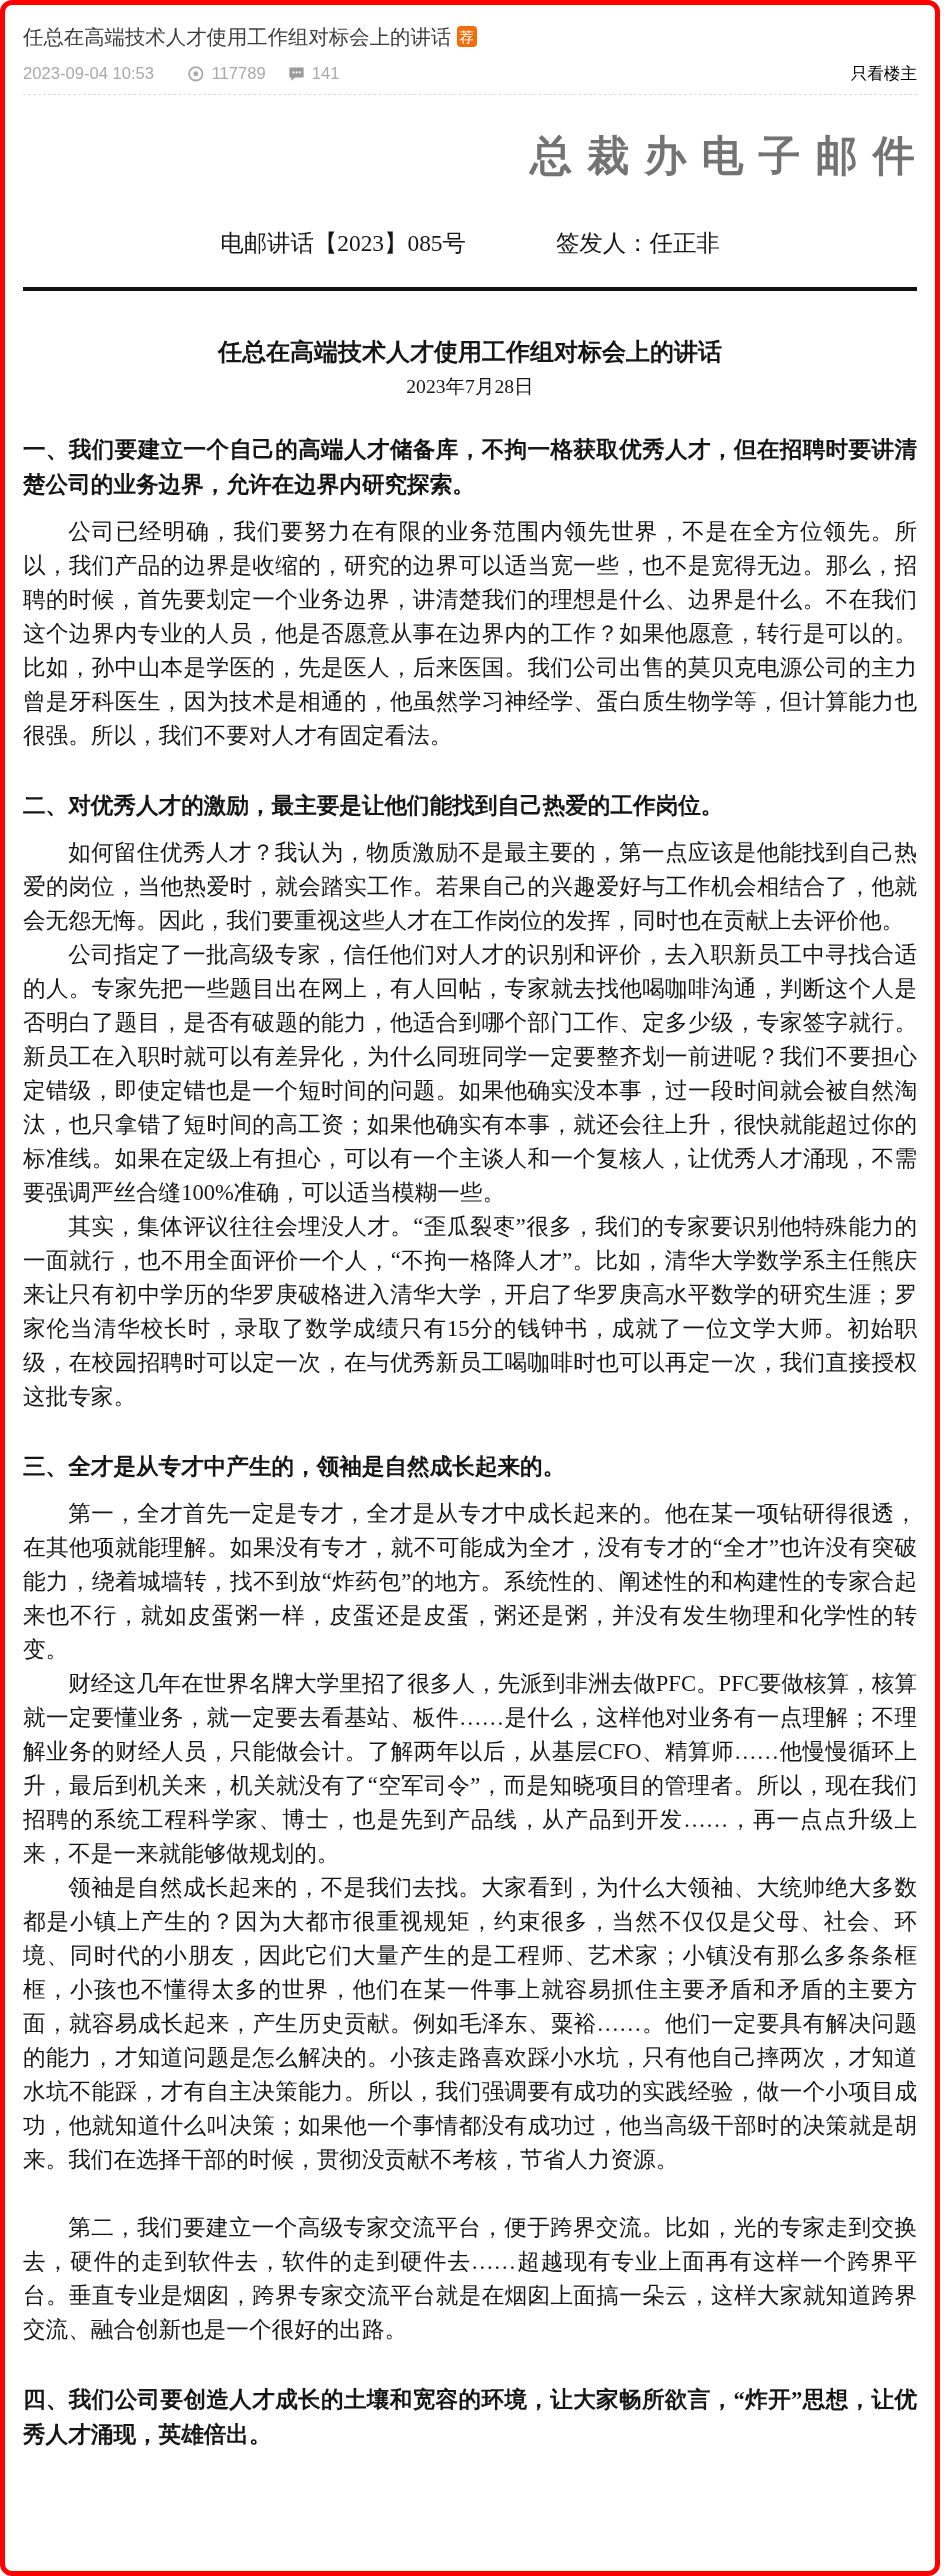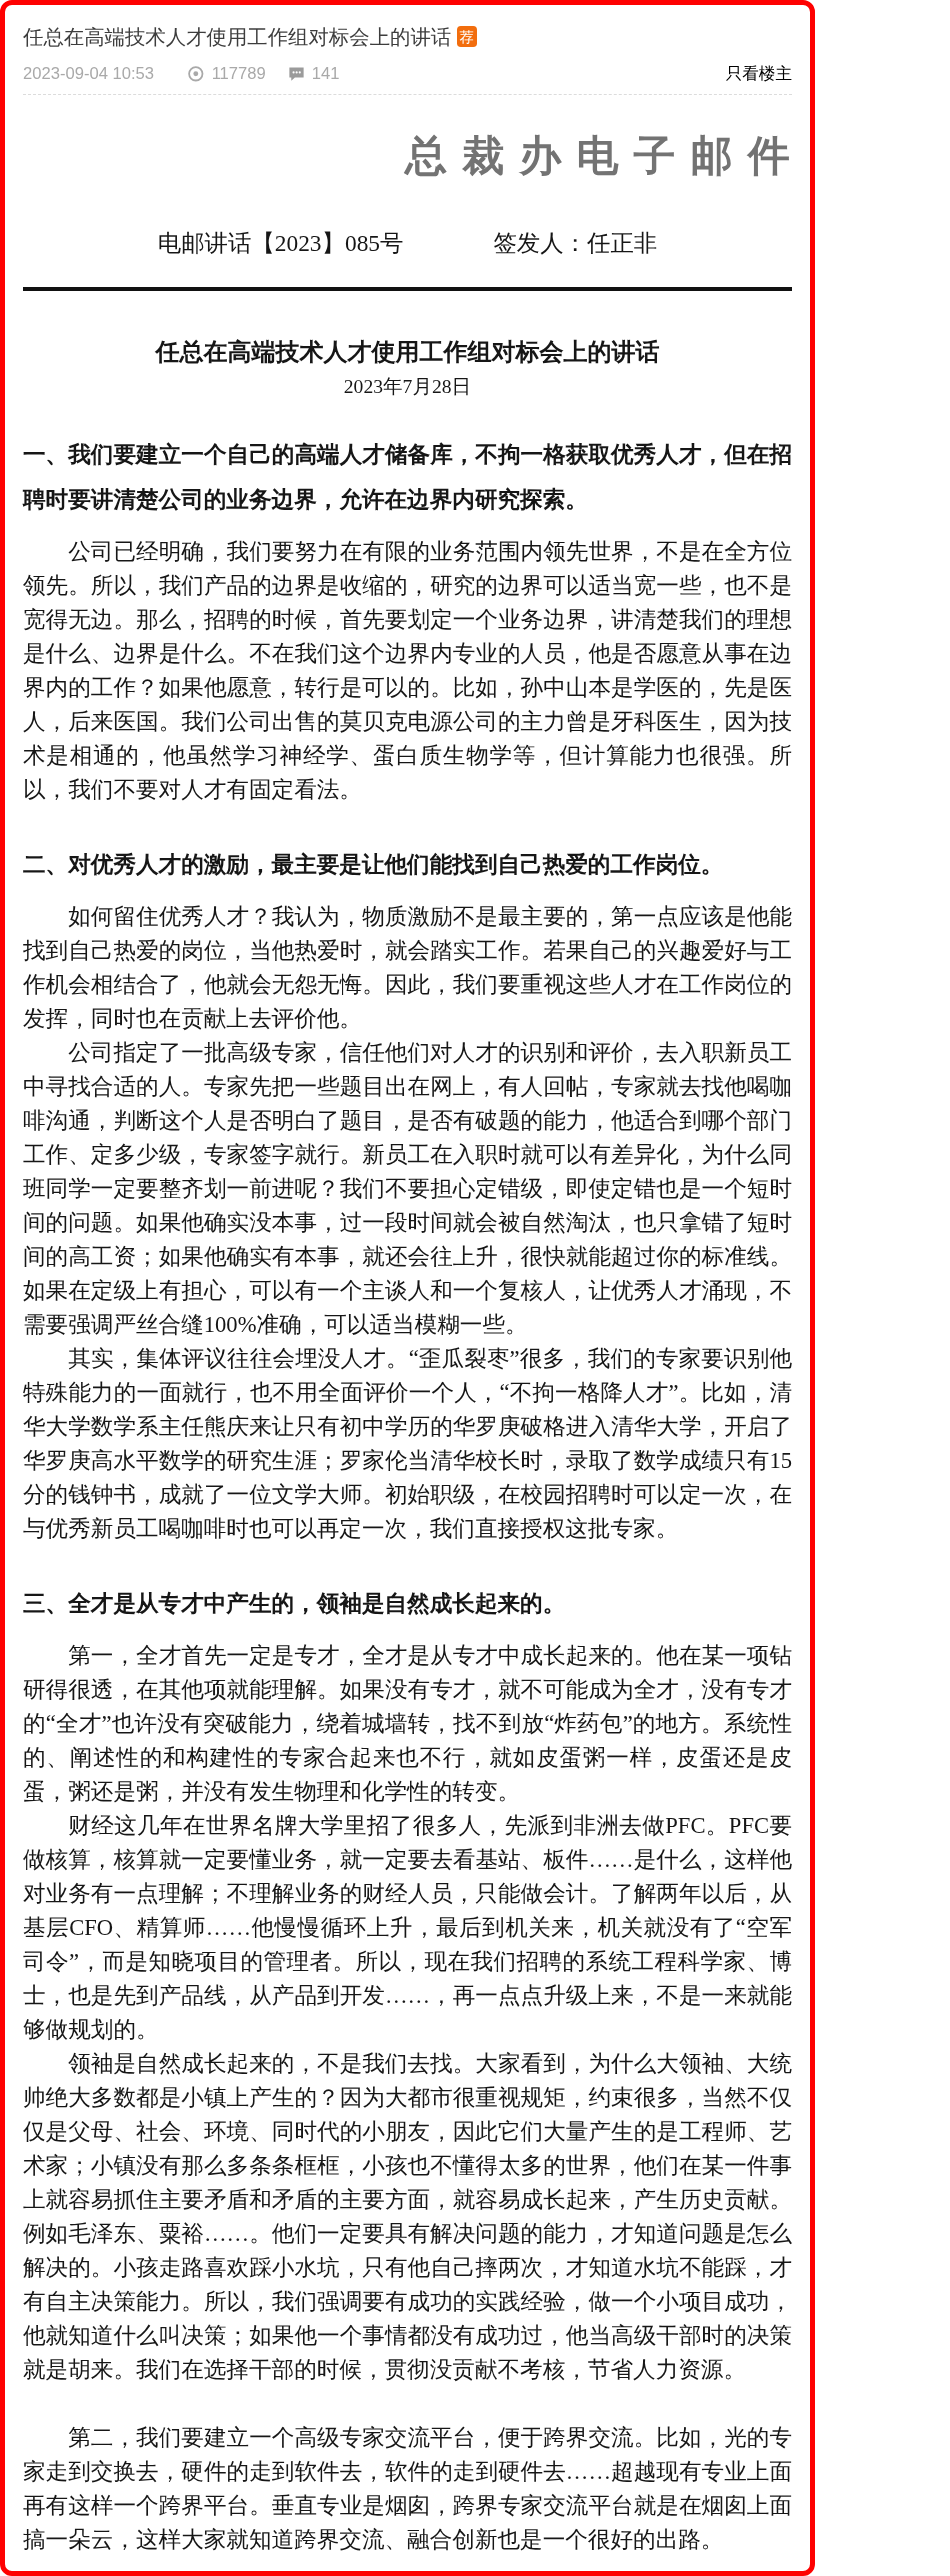--- a/index.html
+++ b/index.html
@@ -1,17 +1,17 @@
 <!DOCTYPE html>
 <html lang="zh" style="font-size:12px"><head>
 <meta charset="utf-8">
 <style>
   html,body{margin:0;padding:0;background:#ffffff;}
   .frame{
-    width:815px;height:2576px;box-sizing:border-box;
+    width:940px;height:2576px;box-sizing:border-box;
     border:5.3px solid #fe0101;border-radius:12px;background:#fff;
     padding:12px 18px 0 18px;overflow:hidden;position:relative;
     font-family:"Liberation Sans","DejaVu Sans",sans-serif;
   }
   
   .post-title{display:flex;align-items:center;font-size:20.4px;color:#3d3d3d;
     font-weight:400;line-height:30px;margin-top:4.5px;}
   .rec-badge{display:inline-flex;align-items:center;justify-content:center;
     width:20.4px;height:20.4px;border-radius:3.8px;background:#f26d0d;color:#fff;
     font-size:14.3px;margin-left:5.3px;flex:0 0 auto;}
@@ -26,21 +26,21 @@
   
   .email-doc{font-family:"Liberation Serif","DejaVu Serif",serif;color:#161616;}
   .masthead{text-align:right;font-size:42px;font-weight:700;letter-spacing:2.3px;
     color:#737373;margin-top:33px;line-height:56px;}
   .doc-meta{display:flex;justify-content:center;gap:90px;font-size:23.4px;
     margin-top:44px;line-height:30px;}
   .rule-thick{height:3.8px;background:#111;margin-top:29px;}
   .doc-title{text-align:center;font-size:24px;font-weight:700;margin-top:45px;line-height:32px;}
   .doc-date{text-align:center;font-size:19.6px;margin-top:6px;line-height:26px;}
   .doc-body{margin-top:32px;font-size:22.6px;line-height:34px;text-align:justify;}
-  .sec-heading{font-size:22.6px;font-weight:700;margin:35px 0 13px 0;line-height:45px;}
+  .sec-heading{font-size:22.6px;font-weight:700;margin:35px 0 13px 0;line-height:35px;}
   .doc-body .sec-heading:first-child{margin-top:0;}
   .para{margin:0;text-indent:2em;}
   .para.gap{margin-top:34px;}
 </style>
 </head>
 <body>
 
 <div class="frame">
 
   <div class="post-title">

